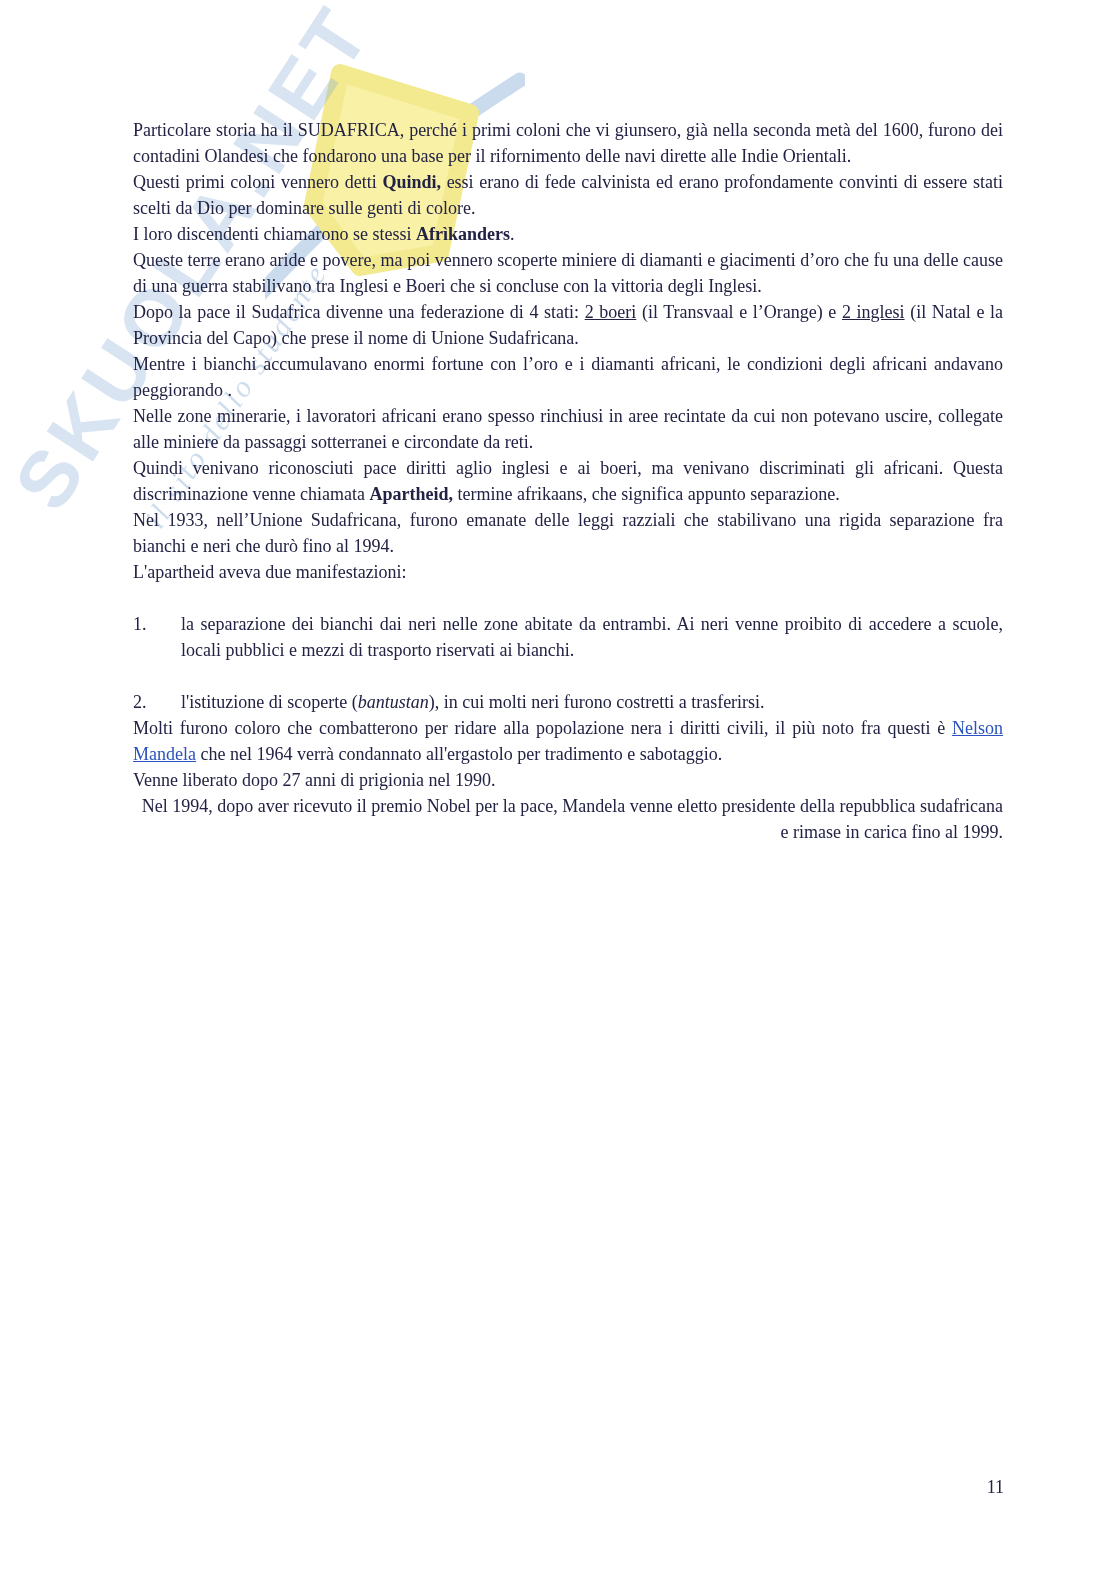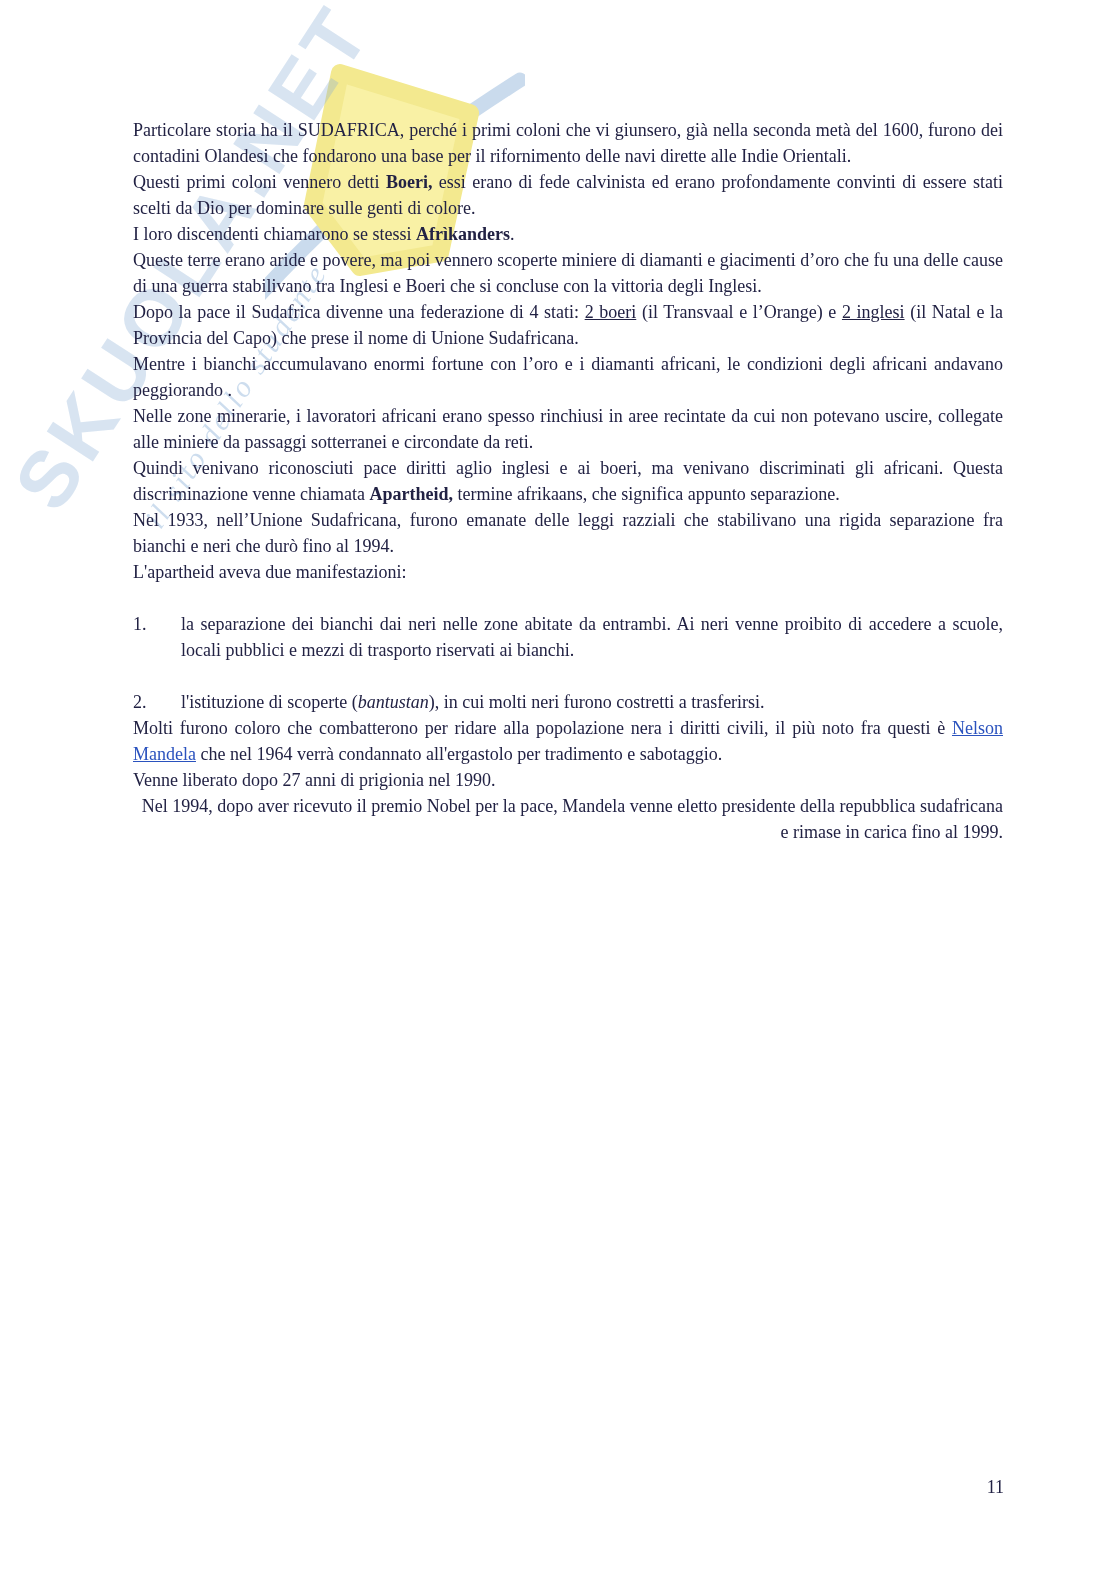--- a/index.html
+++ b/index.html
@@ -97,21 +97,21 @@
   <svg class="wm-svg" width="260" height="250" viewBox="0 0 260 250">
     <path d="M-10 245 C 70 155, 145 95, 255 25" stroke="rgba(150,183,220,0.5)" stroke-width="15" fill="none" stroke-linecap="round"></path>
     <path d="M75 18 L205 58 L175 198 L95 212 L48 150 Z" fill="#f9f1a5" stroke="#f3e98f" stroke-width="18" stroke-linejoin="round"></path>
   </svg>
   <div class="wm-text">SKUOLA.NET</div>
   <div class="wm-tagline">il sito dello studente</div>
 </div>
 
 <div id="content">
     <p><span class="plain">Particolare storia ha il SUDAFRICA, perché i primi coloni che vi giunsero, già nella seconda metà del 1600, furono dei contadini Olandesi che fondarono una base per il rifornimento delle navi dirette alle Indie Orientali.</span></p>
-    <p><span class="plain">Questi primi coloni vennero detti </span><span class="bold">Boeri,</span><span class="plain"> essi erano di fede calvinista ed erano  profondamente convinti di essere stati scelti da Dio per dominare sulle genti di colore.</span></p>
+    <p><span class="plain">Questi primi coloni vennero detti </span><span class="bold">Quindi,</span><span class="plain"> essi erano di fede calvinista ed erano  profondamente convinti di essere stati scelti da Dio per dominare sulle genti di colore.</span></p>
     <p class="gap"><span class="plain">I loro discendenti chiamarono se stessi </span><span class="bold">Afrìkanders</span><span class="plain">.</span></p>
     <p class="gap"><span class="plain">Queste terre erano aride e povere, ma poi vennero scoperte miniere di diamanti e giacimenti d’oro che fu una delle cause di una guerra stabilivano tra Inglesi e Boeri che si concluse con la vittoria degli Inglesi.</span></p>
     <p class="gap"><span class="plain">Dopo la pace il Sudafrica divenne una federazione di 4 stati: </span><span class="underl">2 boeri</span><span class="plain"> (il Transvaal e l’Orange) e </span><span class="underl">2 inglesi</span><span class="plain"> (il Natal e la Provincia del Capo) che prese il nome di Unione Sudafricana.</span></p>
     <p class="gap"><span class="plain">Mentre i bianchi accumulavano enormi fortune con l’oro e i diamanti africani, le condizioni degli africani andavano peggiorando .</span></p>
     <p class="gap"><span class="plain">Nelle zone minerarie, i lavoratori africani erano spesso rinchiusi in aree recintate da cui non potevano uscire, collegate alle miniere da passaggi sotterranei e circondate da reti.</span></p>
     <p class="gap"><span class="plain">Quindi venivano riconosciuti pace diritti aglio  inglesi e ai boeri, ma venivano discriminati gli africani. Questa discriminazione venne chiamata </span><span class="bold">Apartheid,</span><span class="plain"> termine afrikaans, che significa appunto separazione.</span></p>
     <p class="gap"><span class="plain">Nel 1933, nell’Unione Sudafricana, furono emanate delle leggi razziali che stabilivano una rigida separazione fra bianchi e neri che durò fino al 1994.</span></p>
     <p class="gap"><span class="plain">L'apartheid aveva due manifestazioni:</span></p>
     <div class="list-item gap">
       <span class="list-num">1.</span>

